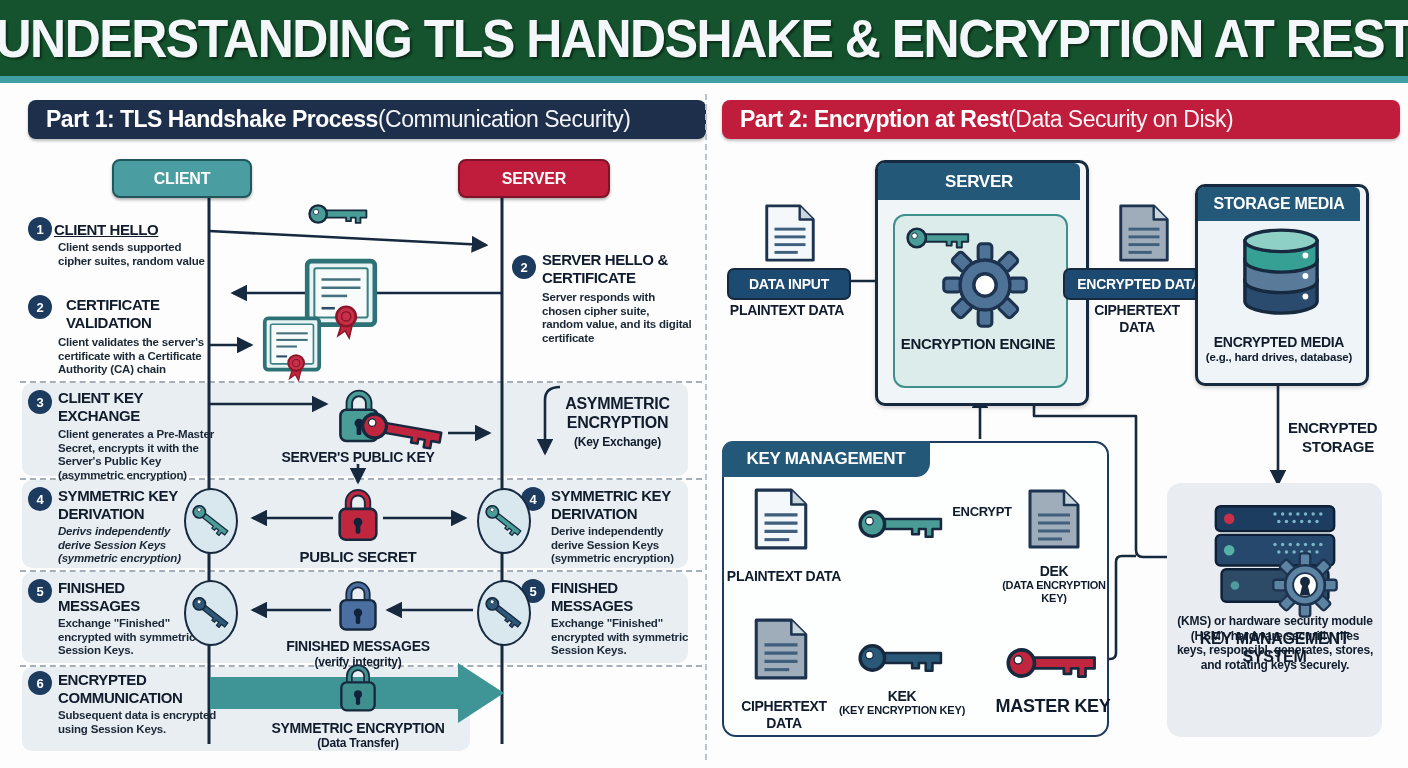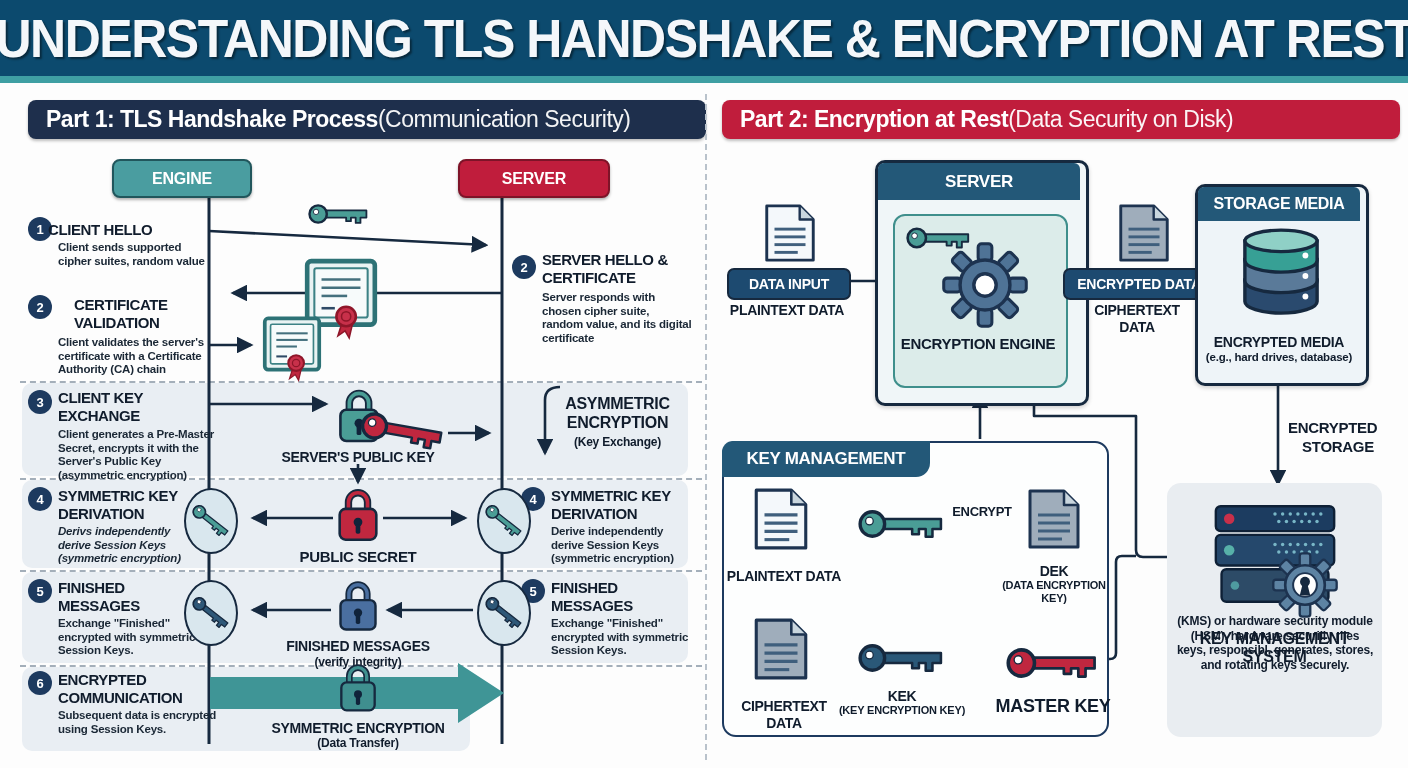--- a/index.html
+++ b/index.html
@@ -1,20 +1,20 @@
 <!DOCTYPE html>
 <html><head>
 <meta charset="utf-8">
 <style>
   html,body{margin:0;padding:0;background:#ffffff;}
   #stage{position:relative;width:1408px;height:768px;background:#fdfdfd;overflow:hidden;
          font-family:"Liberation Sans",sans-serif;color:#13202e;}
   .abs{position:absolute;}
   
-  #topbar{left:0;top:0;width:1408px;height:76px;background:#0c4a6e;display:flex;align-items:center;justify-content:center;}
+  #topbar{left:0;top:0;width:1408px;height:76px;background:#14532d;display:flex;align-items:center;justify-content:center;}
   #topbar .ttl{color:#f4f7fa;font-weight:bold;font-size:51px;letter-spacing:-1.5px;white-space:nowrap;
                text-shadow:2px 2px 2px rgba(0,0,0,.45);transform:scale(.98,1.05);}
   #tealstrip{left:0;top:76px;width:1408px;height:7px;background:#3f9fa3;}
   
   .partbar{height:39px;border-radius:8px;display:flex;align-items:center;padding-left:18px;color:#fff;
            font-size:23px;white-space:nowrap;box-shadow:0 2px 3px rgba(0,0,0,.25);}
   .partbar .b{font-weight:bold;letter-spacing:-0.5px;}
   .partbar .l{font-weight:normal;letter-spacing:-0.5px;opacity:.95;}
   
   .band{background:#e9eef3;border-radius:10px;}
@@ -217,32 +217,32 @@
       <path d="M948,526 L1010,526" marker-end="url(#ah)"></path>
       <path d="M1054,608 L1054,632" marker-end="url(#ah)"></path>
       <path d="M893,552 L893,628" marker-end="url(#ah)"></path>
       <path d="M921,632 L921,556" marker-end="url(#ah)"></path>
       <path d="M816,659 L848,659" marker-end="url(#ah)"></path>
       <path d="M948,659 L994,659" marker-end="url(#ah)"></path>
     </g>
   </svg>
 
   <div class="abs pill client" style="left:112px;top:159px;width:136px;height:35px;">
-    <span>ENGINE</span>
+    <span>CLIENT</span>
   </div>
   <div class="abs pill server" style="left:458px;top:159px;width:148px;height:35px;">
     <span>SERVER</span>
   </div>
 
   <div class="abs numc" style="left:28px;top:217px;">1</div>
-  <div class="abs stitle" style="left:48px;top:221px;width:160px;">CLIENT HELLO</div>
+  <div class="abs stitle" style="left:54px;top:221px;width:160px;text-decoration:underline;">CLIENT HELLO</div>
   <div class="abs sdesc" style="left:58px;top:241px;width:150px;">Client sends supported cipher suites, random value</div>
 
   <div class="abs numc" style="left:28px;top:295px;">2</div>
-  <div class="abs stitle" style="left:74px;top:296px;width:125px;">CERTIFICATE VALIDATION</div>
+  <div class="abs stitle" style="left:66px;top:296px;width:125px;">CERTIFICATE VALIDATION</div>
   <div class="abs sdesc" style="left:58px;top:336px;width:165px;">Client validates the server's certificate with a Certificate Authority (CA) chain</div>
 
   <div class="abs numc" style="left:28px;top:390px;">3</div>
   <div class="abs stitle" style="left:58px;top:389px;width:120px;">CLIENT KEY EXCHANGE</div>
   <div class="abs sdesc" style="left:58px;top:428px;width:168px;">Client generates a Pre-Master Secret, encrypts it with the Server's Public Key (asymmetric encryption)</div>
 
   <div class="abs numc" style="left:28px;top:487px;">4</div>
   <div class="abs stitle" style="left:58px;top:487px;width:150px;">SYMMETRIC KEY DERIVATION</div>
   <div class="abs sdesc" style="left:58px;top:525px;width:135px;font-style:italic;">Derivs independently derive Session Keys (symmetric encryption)</div>
 

